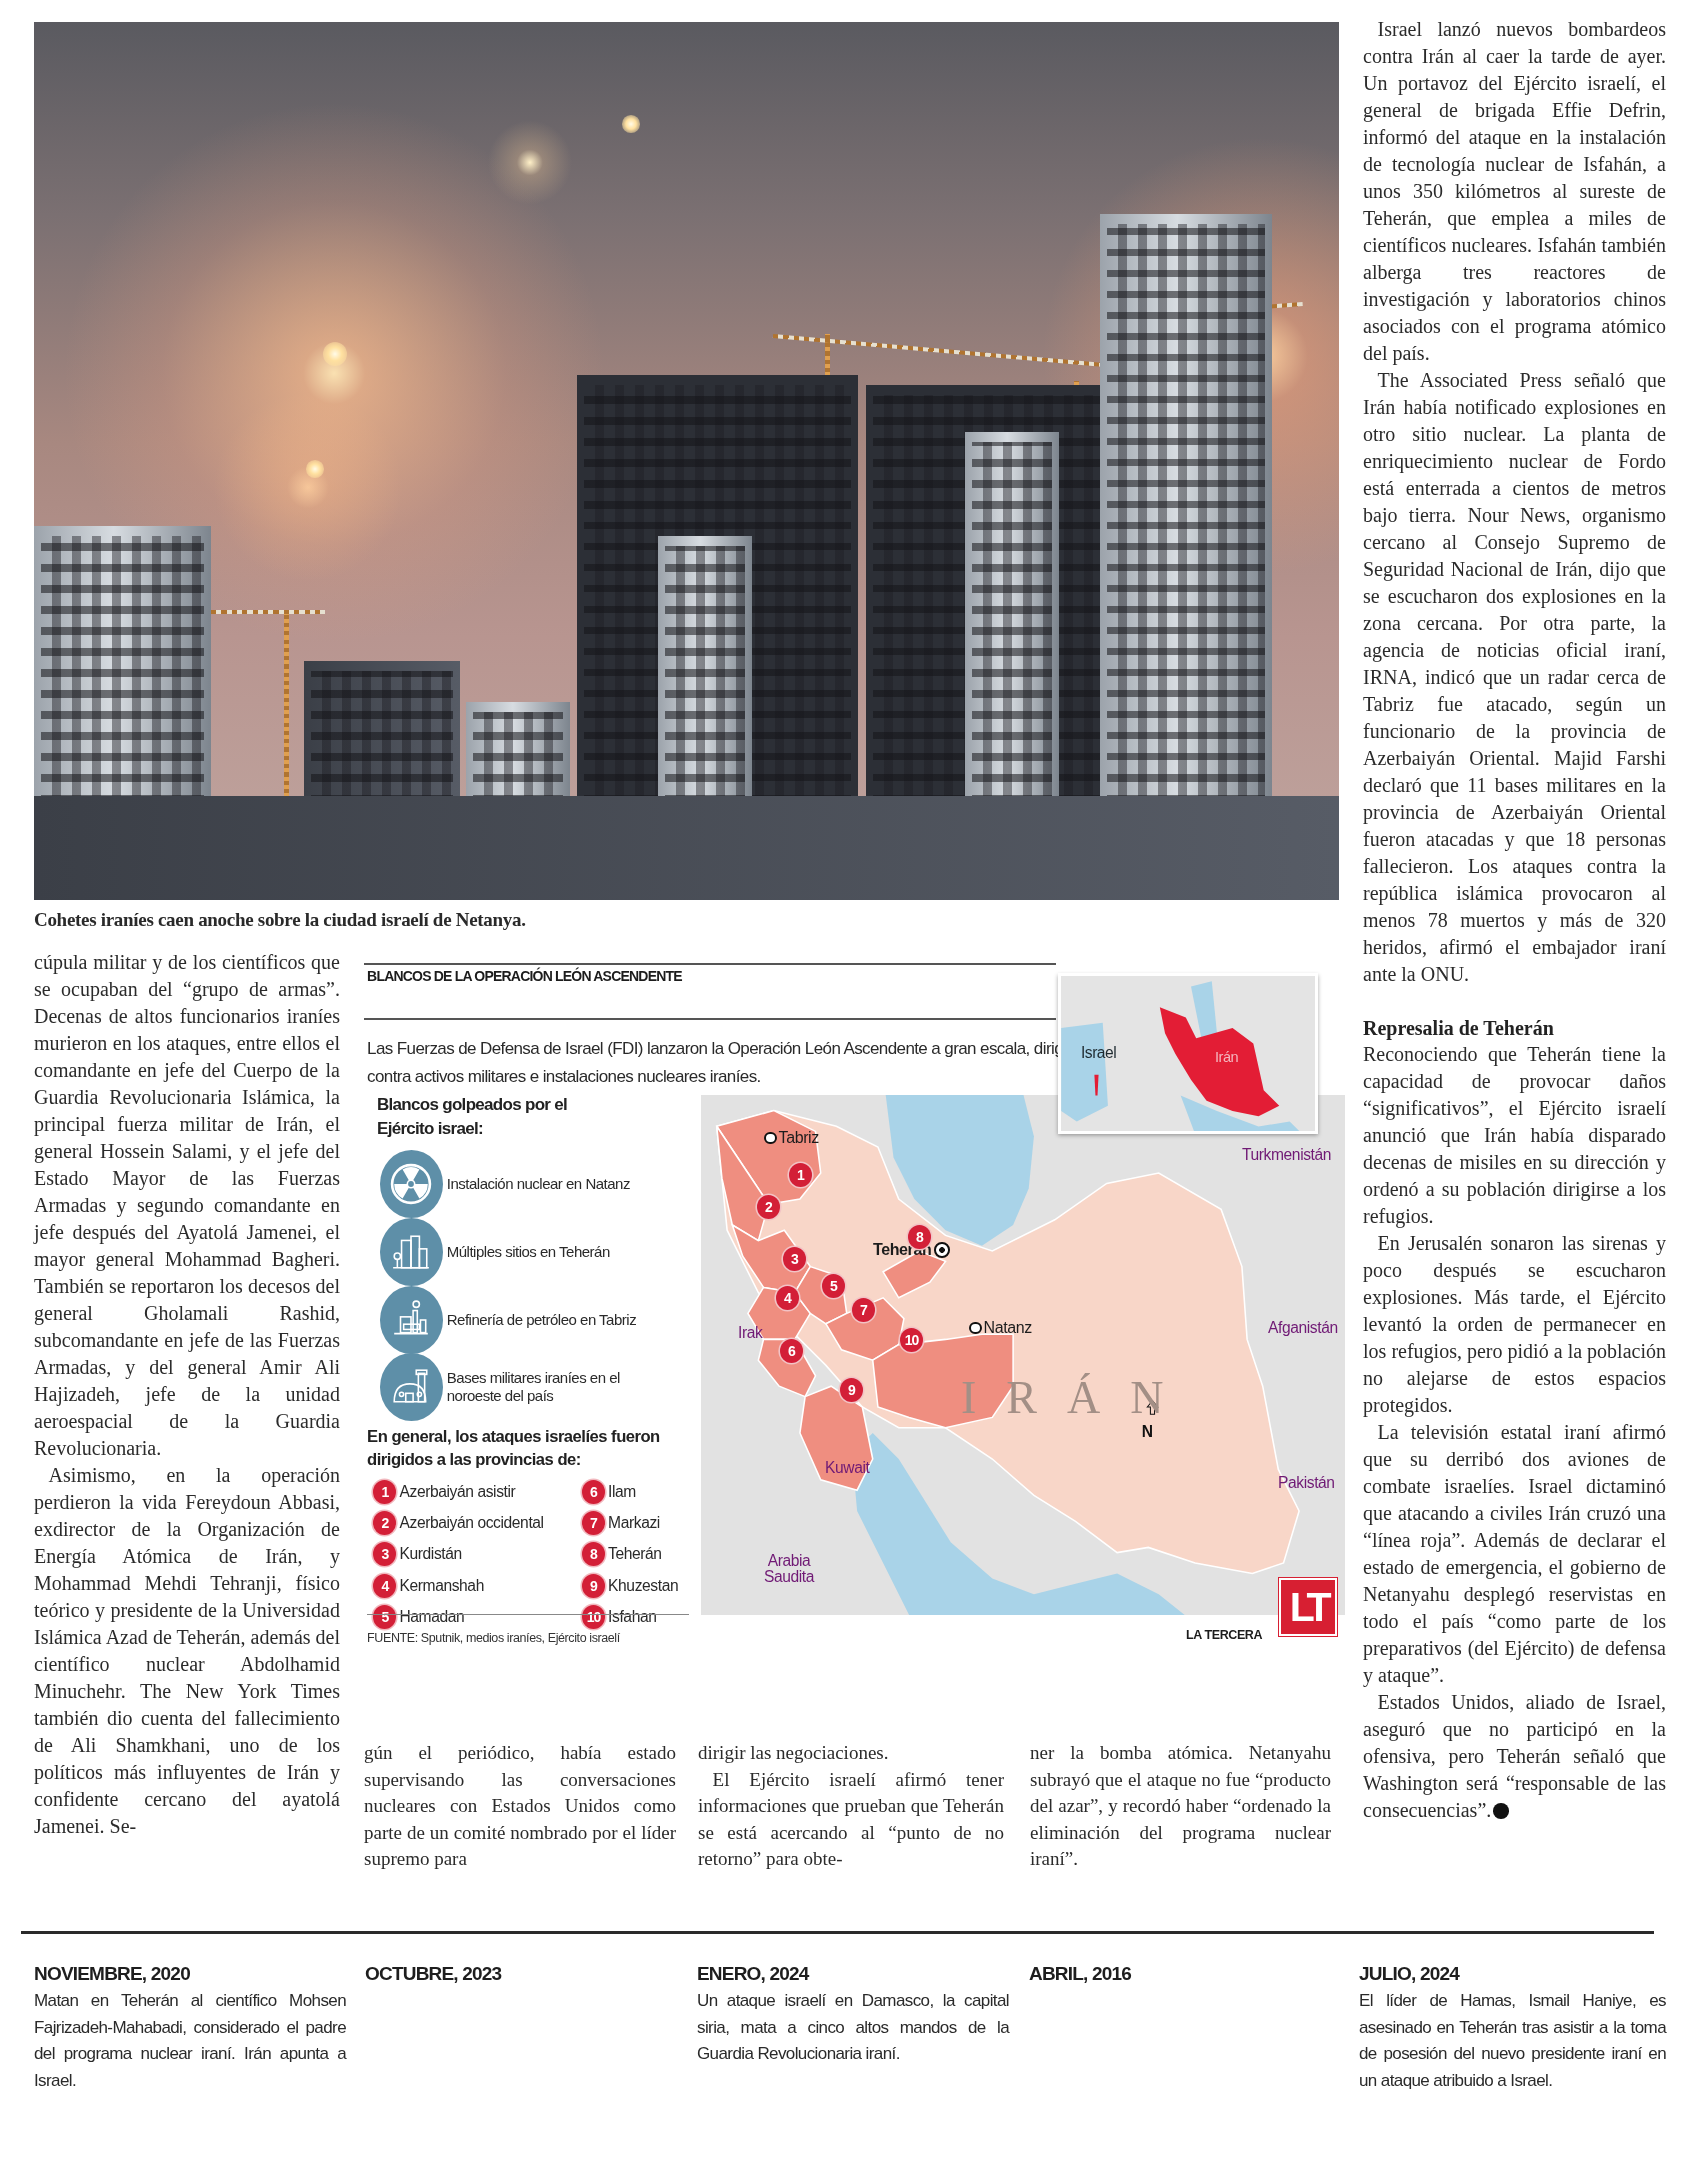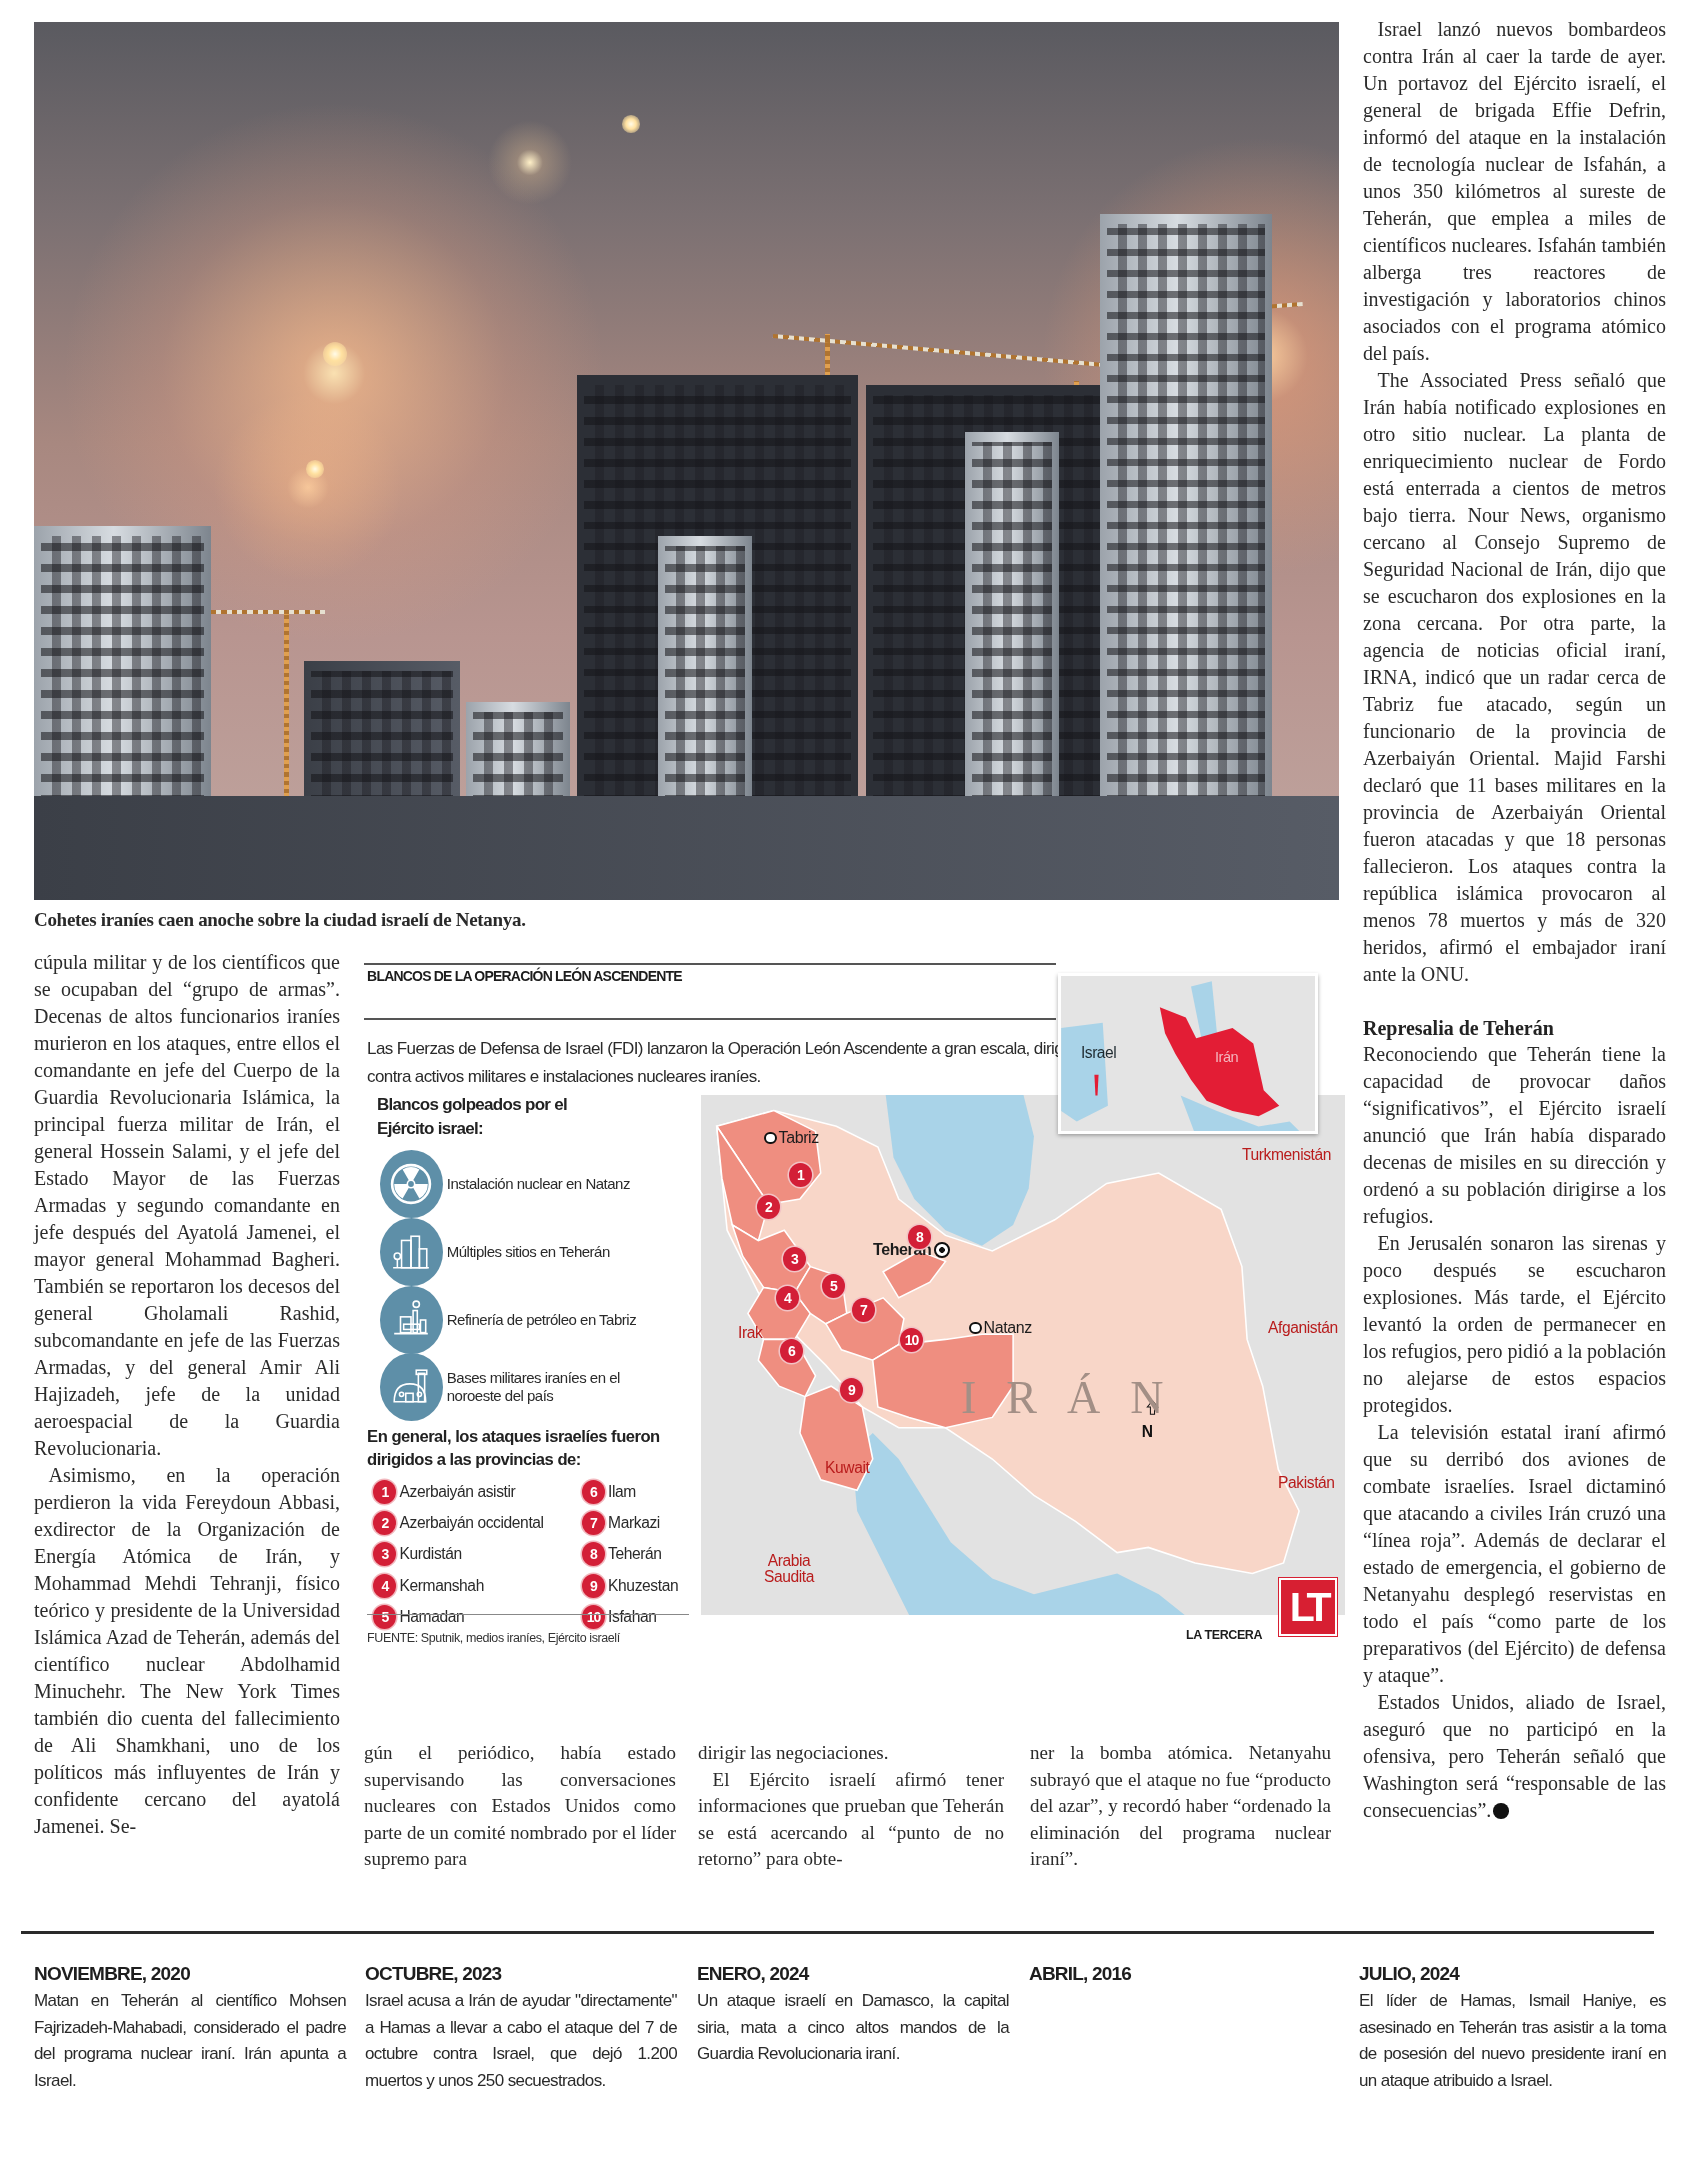--- a/index.html
+++ b/index.html
@@ -99,21 +99,21 @@
     margin-left: 3.1px; font-family: "Liberation Sans", sans-serif; font-size: 15.6px; letter-spacing: -0.4px; color: #2a2a2a;
   }
   #info-source-rule { position: absolute; left: 3.1px; top: 657px; width: 322px; height: 1px; background: #888; }
   #info-source {
     position: absolute; left: 3.1px; top: 674px;
     font-family: "Liberation Sans", sans-serif; font-size: 12.5px; letter-spacing: -0.4px; color: #333;
   }
 
   
   #map { position: absolute; left: 337px; top: 138px; width: 644px; height: 520px; background: #e2e2e2; overflow: hidden; }
-  .map-label { position: absolute; font-family: "Liberation Sans", sans-serif; color: #b91c1c; font-size: 15.6px; letter-spacing: -0.4px; }
+  .map-label { position: absolute; font-family: "Liberation Sans", sans-serif; color: #701a75; font-size: 15.6px; letter-spacing: -0.4px; }
   .city { position: absolute; display: flex; align-items: center; font-family: "Liberation Sans", sans-serif; font-size: 16px; letter-spacing: -0.4px; color: #1d1d1d; }
   .city .dot { width: 12.5px; height: 12.5px; border-radius: 50%; border: 2.1px solid #111; background: #fff; margin-right: 2.1px; }
   .city.capital .dot { width: 15.6px; height: 15.6px; background: radial-gradient(circle, #111 0 2.6px, #fff 3.1px); }
   .map-num {
     position: absolute; width: 23px; height: 24px; border-radius: 50%; background: #d31f37; color: #fff;
     font-family: "Liberation Sans", sans-serif; font-weight: bold; font-size: 14px; letter-spacing: -1px;
     display: flex; align-items: center; justify-content: center; box-shadow: 0 0 0 1.6px #f2c3c5;
   }
   #iran-label {
     position: absolute; left: 260px; top: 276px; font-family: "Liberation Serif", serif;
@@ -398,21 +398,20 @@
   <div id="lt-name">LA TERCERA</div>
 </div>
 
 <div id="timeline-rule"></div>
 <div class="tl" style="left:34px;">
   <h4>NOVIEMBRE, 2020</h4>
   <p>Matan en Teherán al científico Mohsen Fajrizadeh-Mahabadi, considerado el padre del programa nuclear iraní. Irán apunta a Israel.</p>
 </div>
 <div class="tl" style="left:365px;">
   <h4>OCTUBRE, 2023</h4>
-  <p>Israel acusa a Irán de ayudar "directamente" a Hamas a llevar a cabo el ataque del 7 de octubre contra Israel, que dejó 1.200 muertos y unos 250 secuestrados.</p>
 </div>
 <div class="tl" style="left:697px;">
   <h4>ENERO, 2024</h4>
   <p>Un ataque israelí en Damasco, la capital siria, mata a cinco altos mandos de la Guardia Revolucionaria iraní.</p>
 </div>
 <div class="tl" style="left:1029px;">
   <h4>ABRIL, 2016</h4>
 </div>
 <div class="tl" style="left:1359px;width:307px;">
   <h4>JULIO, 2024</h4>

